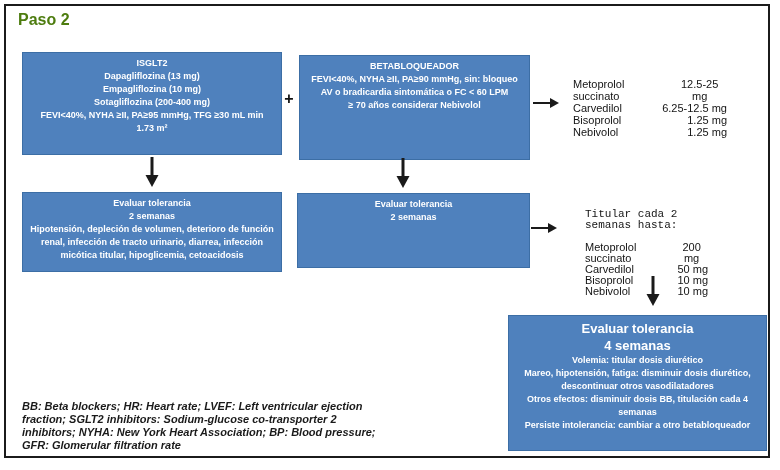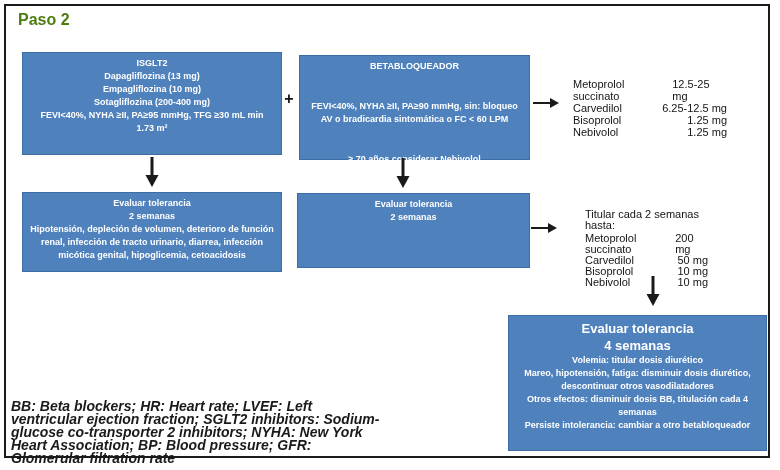--- a/index.html
+++ b/index.html
@@ -6,40 +6,40 @@
   body{width:780px;height:470px;font-family:"Liberation Sans",sans-serif;position:relative;overflow:hidden;}
   .canvas{position:absolute;left:0;top:0;width:780px;height:470px;background:#fff;}
   .frame{position:absolute;left:4px;top:4px;width:766px;height:454px;border:2px solid #1b1b1b;box-sizing:border-box;}
   .page-title{position:absolute;left:18px;top:11px;font-size:16px;font-weight:bold;color:#4d7c0f;}
 
   .box{position:absolute;background:var(--box_fill);border:1px solid var(--box_border);
        color:var(--text_on_box);font-weight:bold;font-size:9px;line-height:13px;text-align:center;
        display:flex;flex-direction:column;justify-content:flex-start;align-items:center;
        padding:4px 7px;box-sizing:border-box;}
   .b1{left:22px;top:52px;width:260px;height:103px;}
-  .b2{left:299px;top:55px;width:231px;height:105px;gap:27px;}
+  .b2{left:299px;top:55px;width:231px;height:105px;}
   .b3{left:22px;top:192px;width:260px;height:80px;}
   .b4{left:297px;top:193px;width:233px;height:75px;}
   .b5{left:508px;top:315px;width:259px;height:136px;}
   .b5 .big{font-size:13px;line-height:17px;}
 
   .plus{position:absolute;left:280px;top:90px;width:18px;text-align:center;
         font-size:16px;font-weight:bold;color:#111;}
 
   .list{position:absolute;font-size:11px;line-height:12px;color:#141414;}
   .l1{left:573px;top:78px;width:154px;}
   .l2{left:585px;top:209px;width:123px;line-height:11px;}
-  .list-title{margin-bottom:2px;}
+  .list-title{margin-bottom:11px;font-family:Liberation Mono, monospace;}
   .lrow{display:flex;justify-content:space-between;}
   .lname{text-align:left;}
-  .ldose{text-align:left;}
+  .ldose{text-align:center;}
 
   .arr{position:absolute;color:var(--arrow);}
 
-  .footnote{position:absolute;left:11px;top:400px;width:370px;font-size:14px;line-height:13px;
+  .footnote{position:absolute;left:22px;top:400px;width:370px;font-size:11px;line-height:13px;
             font-style:italic;font-weight:600;color:#1a1a1a;}
 </style>
 </head>
 <body>
 
 <div class="canvas">
   <div class="frame"></div>
 
   <div class="page-title">Paso 2</div>
 
@@ -89,21 +89,21 @@
     <polygon points="1.5,18 14.5,18 8,30" fill="currentColor"></polygon>
   </svg>
   <svg class="arr" style="left:395px;top:158px;" width="16" height="30">
     <line x1="8" y1="0" x2="8" y2="20" stroke="currentColor" stroke-width="3"></line>
     <polygon points="1.5,18 14.5,18 8,30" fill="currentColor"></polygon>
   </svg>
 
   <div class="box b3">
     <div>Evaluar tolerancia</div>
     <div>2 semanas</div>
-    <div>Hipotensión, depleción de volumen, deterioro de función renal, infección de tracto urinario, diarrea, infección micótica genital, hipoglicemia, cetoacidosis</div>
+    <div>Hipotensión, depleción de volumen, deterioro de función renal, infección de tracto urinario, diarrea, infección micótica titular, hipoglicemia, cetoacidosis</div>
   </div>
 
   <div class="box b4">
     <div>Evaluar tolerancia</div>
     <div>2 semanas</div>
   </div>
 
   <svg class="arr" style="left:531px;top:222px;" width="26" height="12">
     <line x1="0" y1="6" x2="17" y2="6" stroke="currentColor" stroke-width="2"></line>
     <polygon points="17,1 17,11 26,6" fill="currentColor"></polygon>

